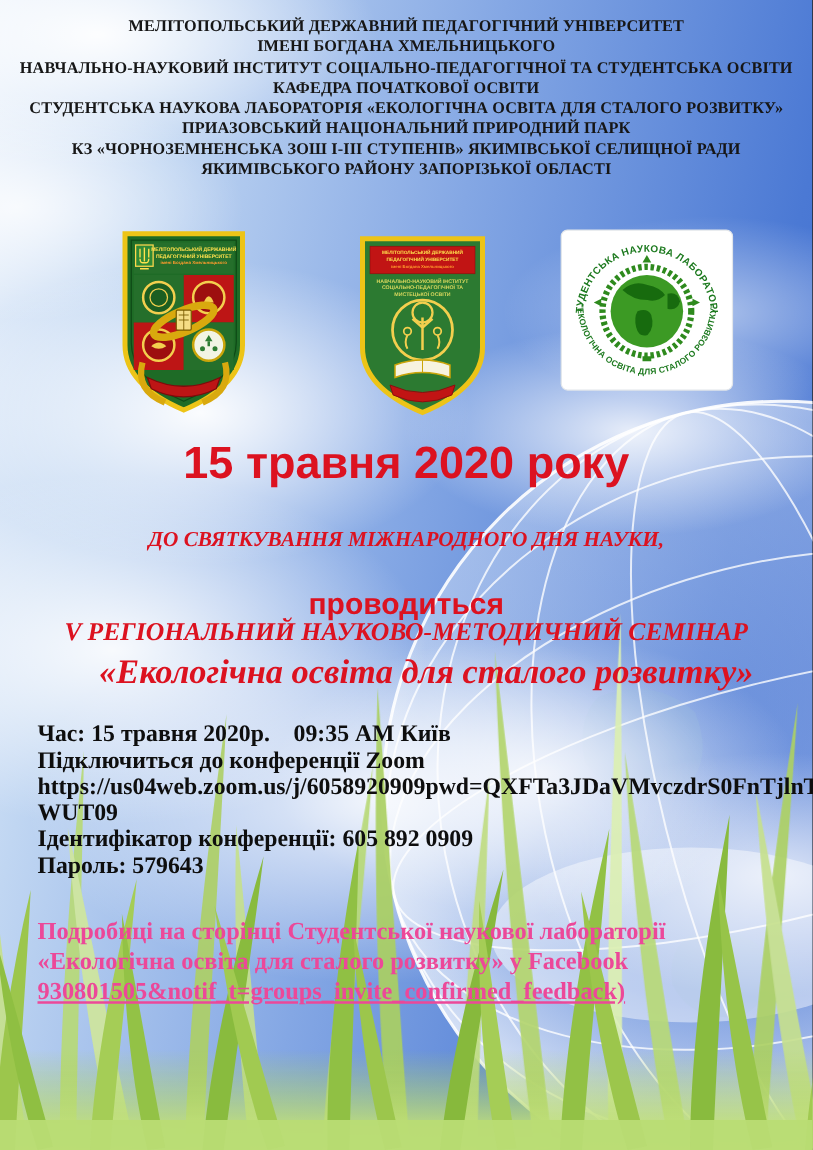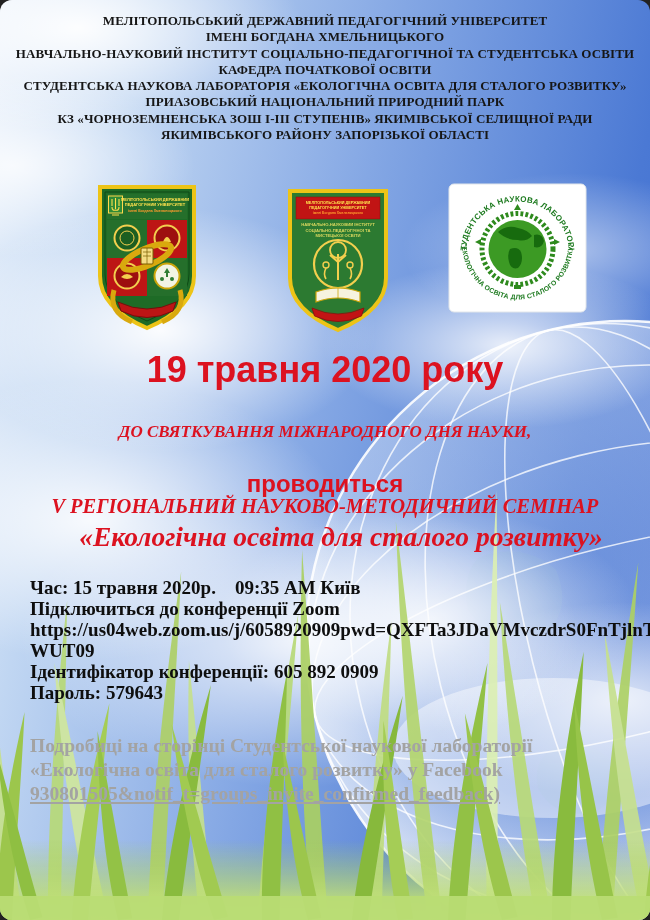--- a/index.html
+++ b/index.html
@@ -1,17 +1,17 @@
 <!DOCTYPE html>
 <html><head>
 <meta charset="utf-8">
 <style>
   html,body{margin:0;padding:0;background:#222;}
   .poster{position:relative;width:650px;height:920px;margin:0 auto;overflow:hidden;
-          font-family:"Liberation Serif",serif;border-radius:12px;}
+          font-family:"Liberation Serif",serif;}
   .layer{position:absolute;inset:0;}
   
   .sky{background:
     radial-gradient(ellipse 320px 150px at 12% 3%, rgba(255,255,255,.95), rgba(255,255,255,0) 70%),
     radial-gradient(ellipse 260px 130px at 2% 18%, rgba(255,255,255,.8), rgba(255,255,255,0) 70%),
     linear-gradient(102deg,#e9f1fb 0%,#c0d6f2 18%,#84a7e4 48%,#4b79d4 80%,#3a69d0 100%);}
   
   .globe{position:absolute;left:303px;top:318px;width:644px;height:644px;}
   
   .clouds{background:
@@ -28,21 +28,21 @@
   .center{left:0;right:0;text-align:center;position:absolute;}
   .line{white-space:pre;}
   .header{top:13px;color:#161616;font-weight:bold;font-size:13px;line-height:16.3px;letter-spacing:.1px;}
   .red{color:#dc1220;}
   .date-title{top:349px;font-family:"Liberation Sans",sans-serif;font-weight:bold;font-size:36px;}
   .occasion{top:421px;font-weight:bold;font-style:italic;font-size:17px;line-height:21.5px;}
   .held{top:470px;font-family:"Liberation Sans",sans-serif;font-weight:bold;font-size:24px;}
   .sem-type{top:495px;font-weight:bold;font-style:italic;font-size:20.5px;}
   .sem-name{top:521px;font-weight:bold;font-style:italic;font-size:27.5px;margin-left:32px;}
   .details{position:absolute;top:577px;left:30px;font-weight:bold;font-size:19px;line-height:21px;color:#0e0e0e;}
-  .fb{position:absolute;top:734px;left:30px;font-weight:bold;font-size:19.5px;line-height:23.8px;color:#a3a3a3;}
+  .fb{position:absolute;top:734px;left:30px;font-weight:bold;font-size:19.5px;line-height:23.8px;color:#ec4899;}
   .ulink{text-decoration:underline;text-decoration-thickness:2px;text-underline-offset:2px;}
   .resp{position:absolute;top:851px;left:32px;font-family:"Liberation Sans",sans-serif;
         font-style:italic;font-weight:bold;font-size:18.5px;color:#101010;}
   .logo{position:absolute;}
   .logo1{left:96px;top:184px;width:102px;height:147px;}
   .logo2{left:286px;top:188px;width:104px;height:145px;}
   .logo3{left:448px;top:183px;width:139px;height:130px;}
   .etxt{font-family:"Liberation Sans",sans-serif;font-weight:bold;}
 </style>
 </head>
@@ -218,21 +218,21 @@
       <g class="etxt" fill="#1d7a1f">
         <text font-size="8" letter-spacing=".3">
           <textPath href="#l3top" startOffset="50%" text-anchor="middle">СТУДЕНТСЬКА НАУКОВА ЛАБОРАТОРІЯ</textPath>
         </text>
         <text font-size="6.8" letter-spacing=".2">
           <textPath href="#l3bot" startOffset="50%" text-anchor="middle">"ЕКОЛОГІЧНА ОСВІТА ДЛЯ СТАЛОГО РОЗВИТКУ"</textPath>
         </text>
       </g>
     </svg>
 
-    <div class="center red date-title">19 травня 2020 року</div>
+    <div class="center red date-title">15 травня 2020 року</div>
     <div class="center red occasion">
       <div class="line">ДО СВЯТКУВАННЯ МІЖНАРОДНОГО ДНЯ НАУКИ,</div>
     </div>
     <div class="center red held">проводиться</div>
     <div class="center red sem-type">V РЕГІОНАЛЬНИЙ НАУКОВО-МЕТОДИЧНИЙ СЕМІНАР</div>
     <div class="center red sem-name">«Екологічна освіта для сталого розвитку»</div>
 
     <div class="details">
       <div class="line">Час: 15 травня 2020р.    09:35 AM Київ</div>
       <div class="line">Підключиться до конференції Zoom</div>

